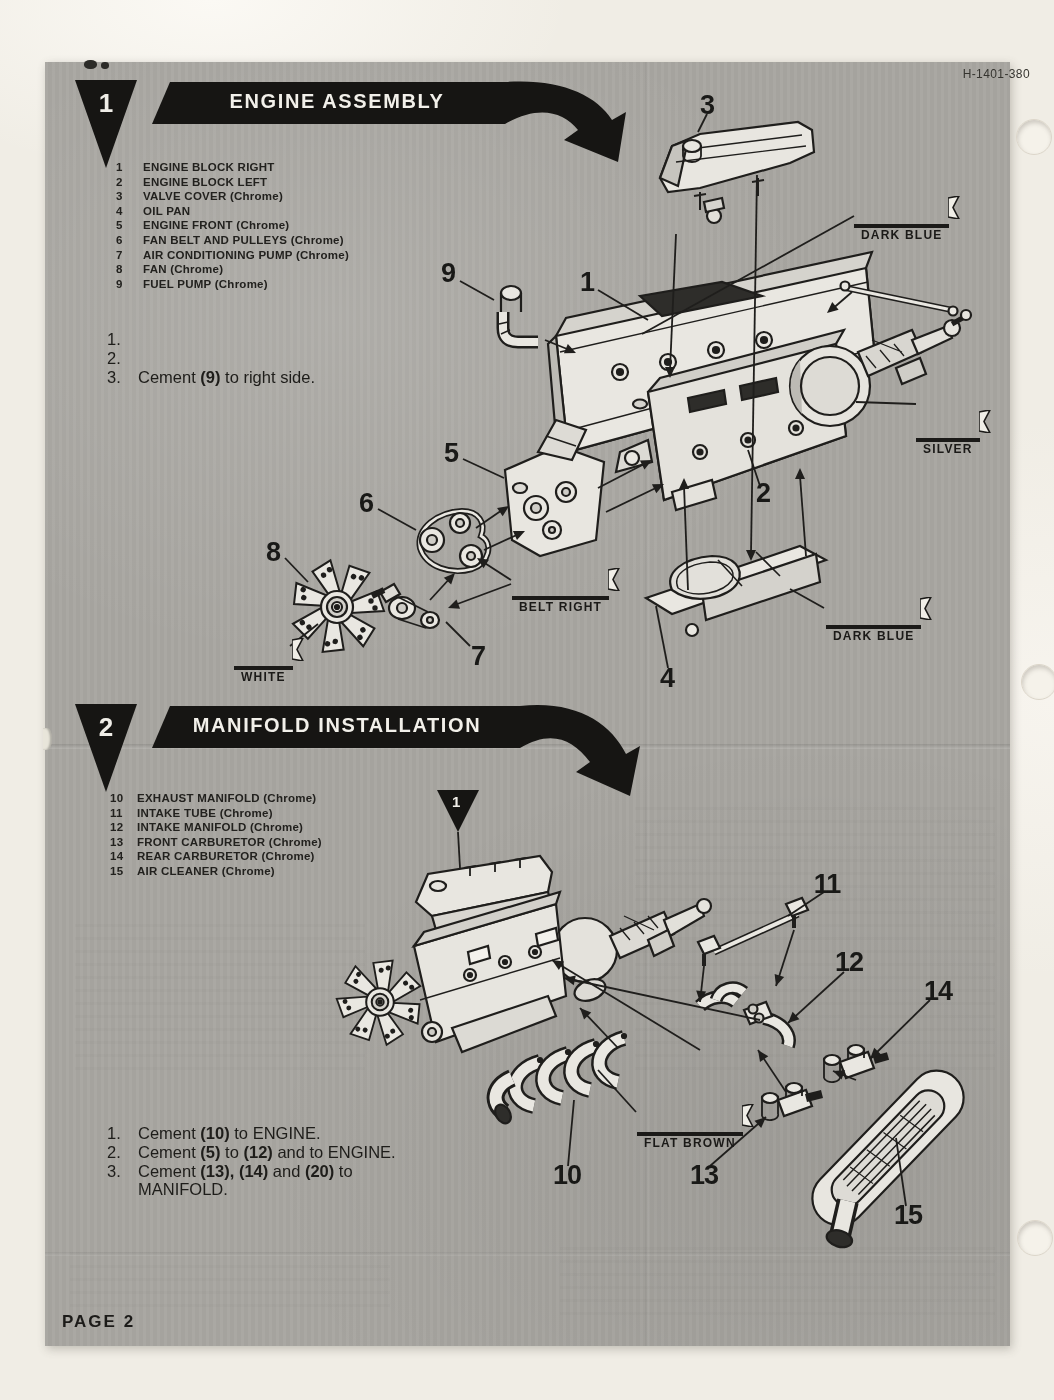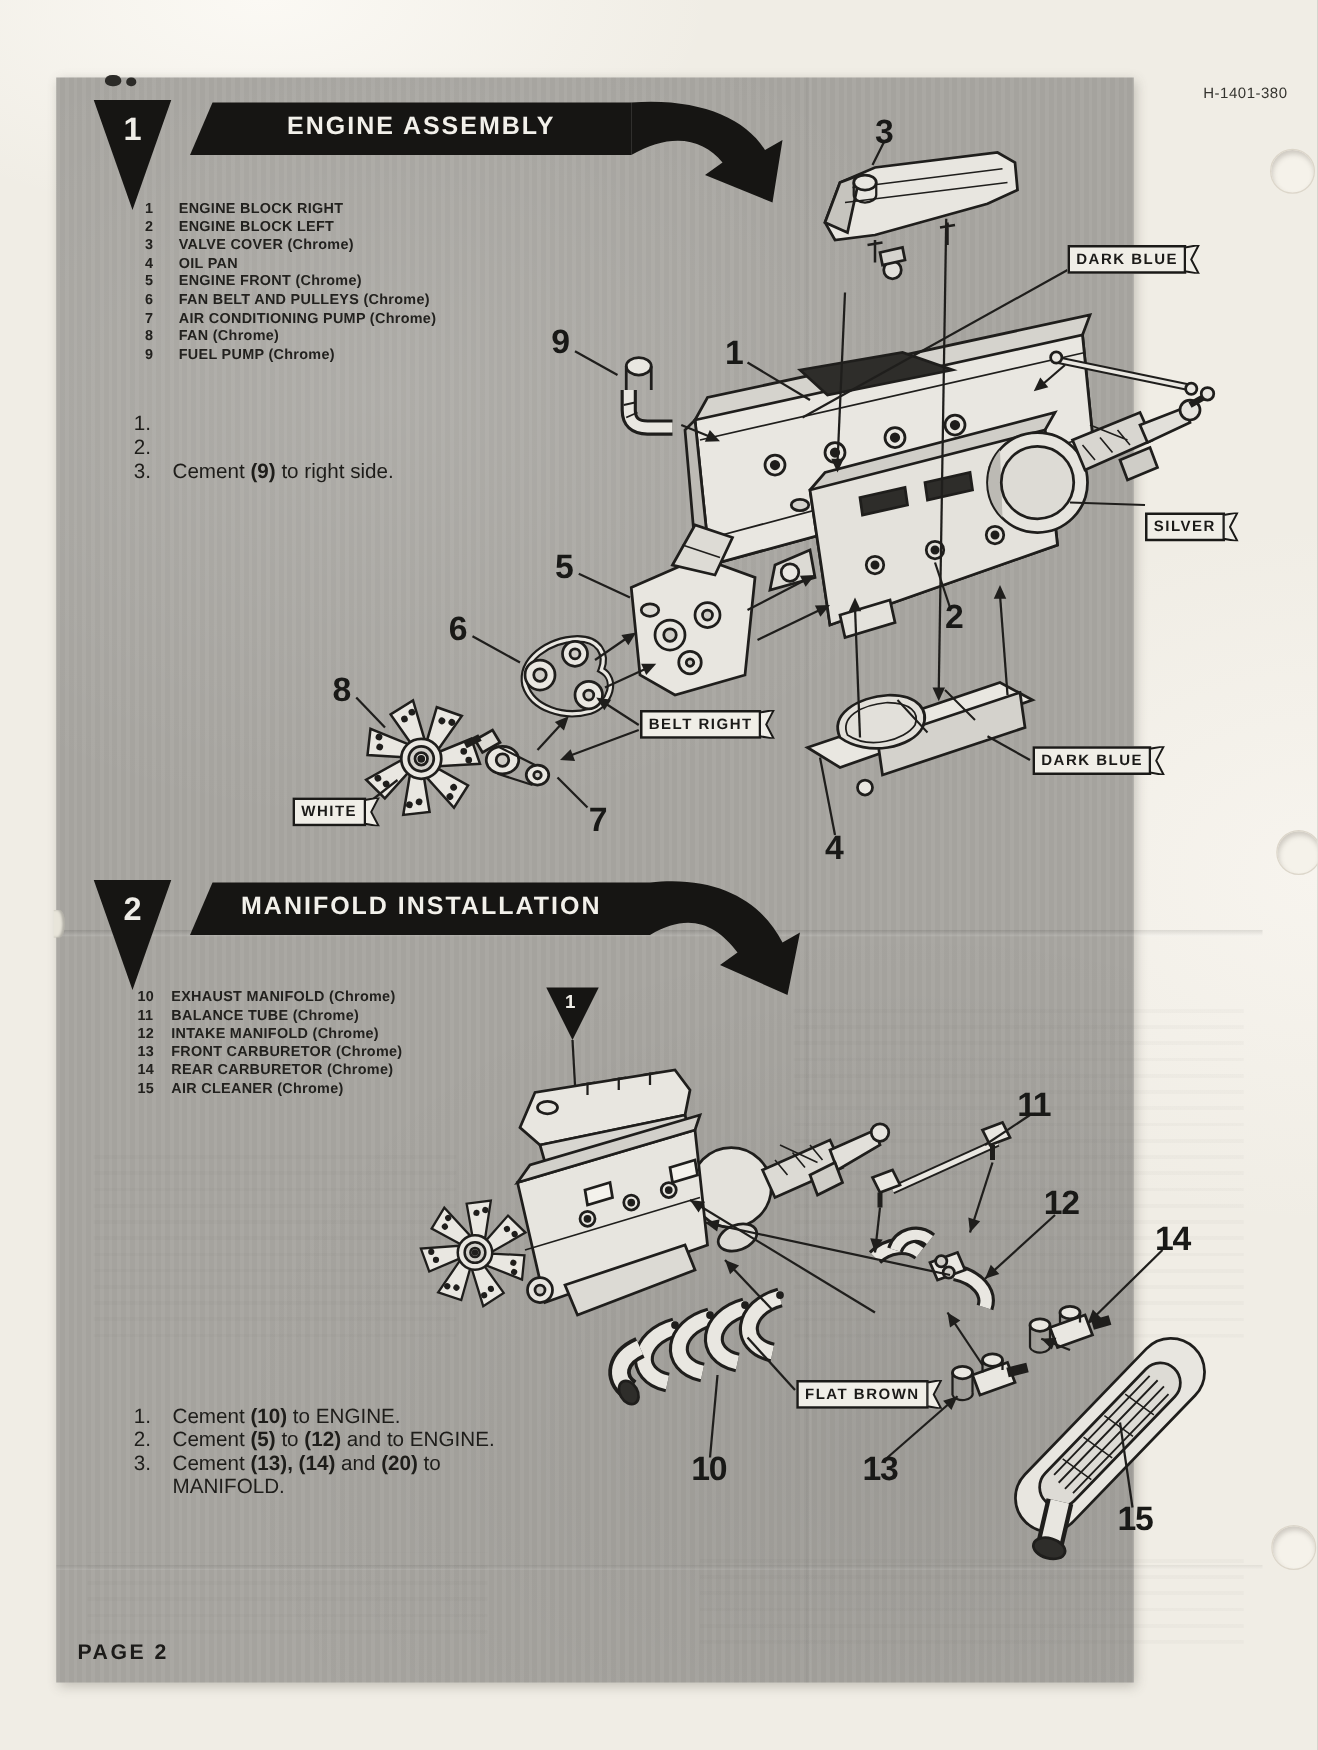--- a/index.html
+++ b/index.html
@@ -7,21 +7,21 @@
     width:1054px;height:1400px;position:relative;overflow:hidden;
     background:#f2efe8;
     font-family:"Liberation Sans","DejaVu Sans",sans-serif;
     -webkit-font-smoothing:antialiased;
   }
   .scan-bg{position:absolute;inset:0;background:
     radial-gradient(ellipse 600px 300px at 20% 0%, #fbf9f4 0%, rgba(251,249,244,0) 60%),
     radial-gradient(ellipse 500px 400px at 100% 50%, #f7f4ee 0%, rgba(247,244,238,0) 70%),
     #f0ede5;}
   .page{
-    position:absolute;left:45px;top:62px;width:862px;height:1284px;
+    position:absolute;left:45px;top:62px;width:965px;height:1284px;
     background:
       radial-gradient(ellipse 700px 500px at 30% 20%, rgba(255,255,255,.10), rgba(255,255,255,0) 70%),
       radial-gradient(ellipse 800px 600px at 80% 85%, rgba(0,0,0,.06), rgba(0,0,0,0) 70%),
       repeating-linear-gradient(90deg, rgba(255,255,255,.025) 0 3px, rgba(0,0,0,.02) 3px 7px),
       #a8a6a1;
     box-shadow:2px 3px 9px rgba(80,75,65,.30);
   }
   .crease{position:absolute;left:0;width:965px;pointer-events:none;}
   .crease.h1{top:682px;height:5px;background:linear-gradient(rgba(0,0,0,.10),rgba(255,255,255,.14));}
   .crease.h2{top:1190px;height:4px;background:linear-gradient(rgba(0,0,0,.06),rgba(255,255,255,.10));}
@@ -59,21 +59,21 @@
   .steps .stext{flex:1;}
   .steps .b{font-weight:700;}
 
   .callout{position:absolute;transform:translateX(-50%);font-weight:700;font-size:27px;
     letter-spacing:-1px;color:#191917;}
   .callout.small{font-size:15px;letter-spacing:0;color:#f0eee8;transform:none;}
 
   .flag{position:absolute;display:flex;align-items:stretch;height:23px;}
   .flag .fbox{border:2px solid #1b1a18;background:#f0eee7;color:#1b1a18;
     font-weight:700;font-size:12px;line-height:19px;padding:0 5px;
-    letter-spacing:1.2px;white-space:nowrap;}
+    letter-spacing:1.2px;white-space:nowrap;margin-top:28px;}
   .flag .ftail{margin-left:-1px;flex:none;}
 </style>
 </head>
 <body>
 
 <div class="scan-bg"></div>
 
 <div class="page">
   <div class="crease h1"></div>
   <div class="crease h2"></div>
@@ -509,21 +509,21 @@
 <div class="tri-num" style="left:88px;top:712px">2</div>
 <div class="banner-title" style="left:162px;top:714px">MANIFOLD INSTALLATION</div>
 
 <ul class="plist two" style="left:110px;top:791px">
     <li>
       <span class="pnum">10</span>
       <span class="pname">EXHAUST MANIFOLD (Chrome)</span>
     </li>
     <li>
       <span class="pnum">11</span>
-      <span class="pname">BALANCE TUBE (Chrome)</span>
+      <span class="pname">INTAKE TUBE (Chrome)</span>
     </li>
     <li>
       <span class="pnum">12</span>
       <span class="pname">INTAKE MANIFOLD (Chrome)</span>
     </li>
     <li>
       <span class="pnum">13</span>
       <span class="pname">FRONT CARBURETOR (Chrome)</span>
     </li>
     <li>

